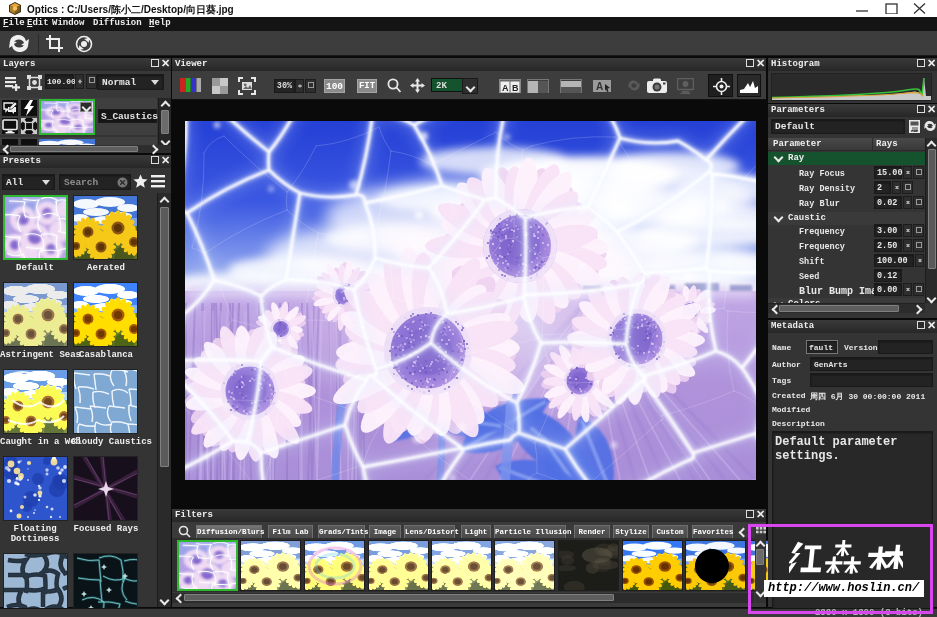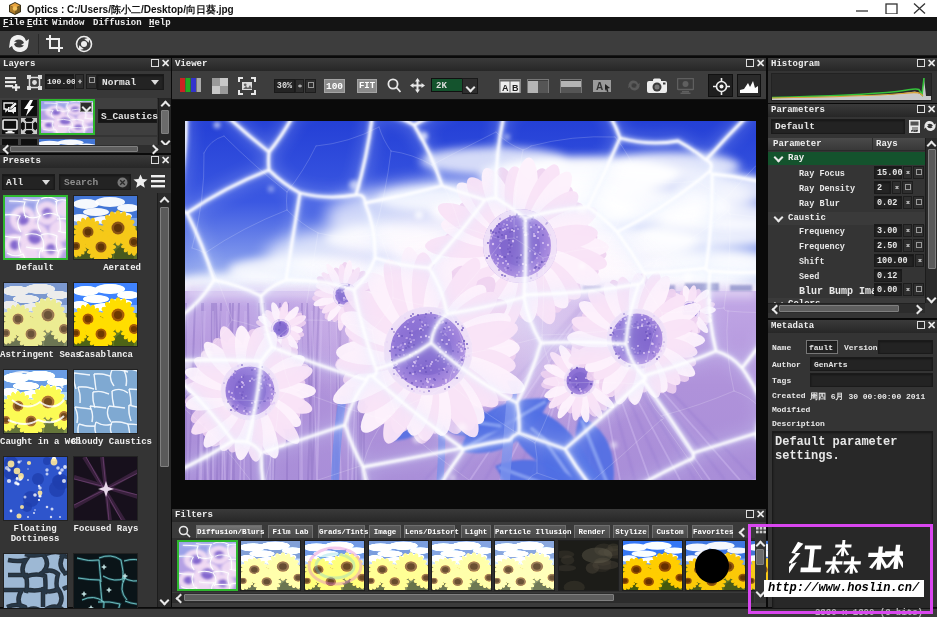--- a/index.html
+++ b/index.html
@@ -234,21 +234,21 @@
       <svg width="64" height="64" style="display:block">
         <use href="#net"></use>
       </svg>
     </div>
     <div class="abs" style="left:73px;top:398px;width:65px;height:65px;border:1px solid #222;overflow:hidden">
       <svg width="64" height="64" style="display:block">
         <use href="#net2"></use>
       </svg>
     </div>
     <div class="abs" style="left:0px;top:108px;width:70px;text-align:center;color:#f0f0f0;font-size:9px;white-space:nowrap">Default</div>
-    <div class="abs" style="left:71px;top:108px;width:70px;text-align:right;color:#f0f0f0;font-size:9px;white-space:nowrap">Aerated</div>
+    <div class="abs" style="left:71px;top:108px;width:70px;text-align:center;color:#f0f0f0;font-size:9px;white-space:nowrap">Aerated</div>
     <div class="abs" style="left:0px;top:195px;width:70px;text-align:center;color:#f0f0f0;font-size:9px;white-space:nowrap">Astringent Seas</div>
     <div class="abs" style="left:71px;top:195px;width:70px;text-align:center;color:#f0f0f0;font-size:9px;white-space:nowrap">Casablanca</div>
     <div class="abs" style="left:0px;top:282px;width:70px;text-align:center;color:#f0f0f0;font-size:9px;white-space:nowrap">Caught in a Web</div>
     <div class="abs" style="left:71px;top:282px;width:70px;text-align:center;color:#f0f0f0;font-size:9px;white-space:nowrap">Cloudy Caustics</div>
     <div class="abs" style="left:0px;top:369px;width:70px;text-align:center;color:#f0f0f0;font-size:9px;white-space:nowrap">Floating<br>Dottiness</div>
     <div class="abs" style="left:71px;top:369px;width:70px;text-align:center;color:#f0f0f0;font-size:9px;white-space:nowrap">Focused Rays</div>
 
  <div class="sbv" style="left:157px;top:38px;width:14px;height:414px;background:#2a2a2a">
   <span class="chev up" style="left:2px;top:2px"></span>
   <div class="sbthumb" style="left:2px;top:14px;width:9px;height:260px;background:#5a5a5a"></div>

